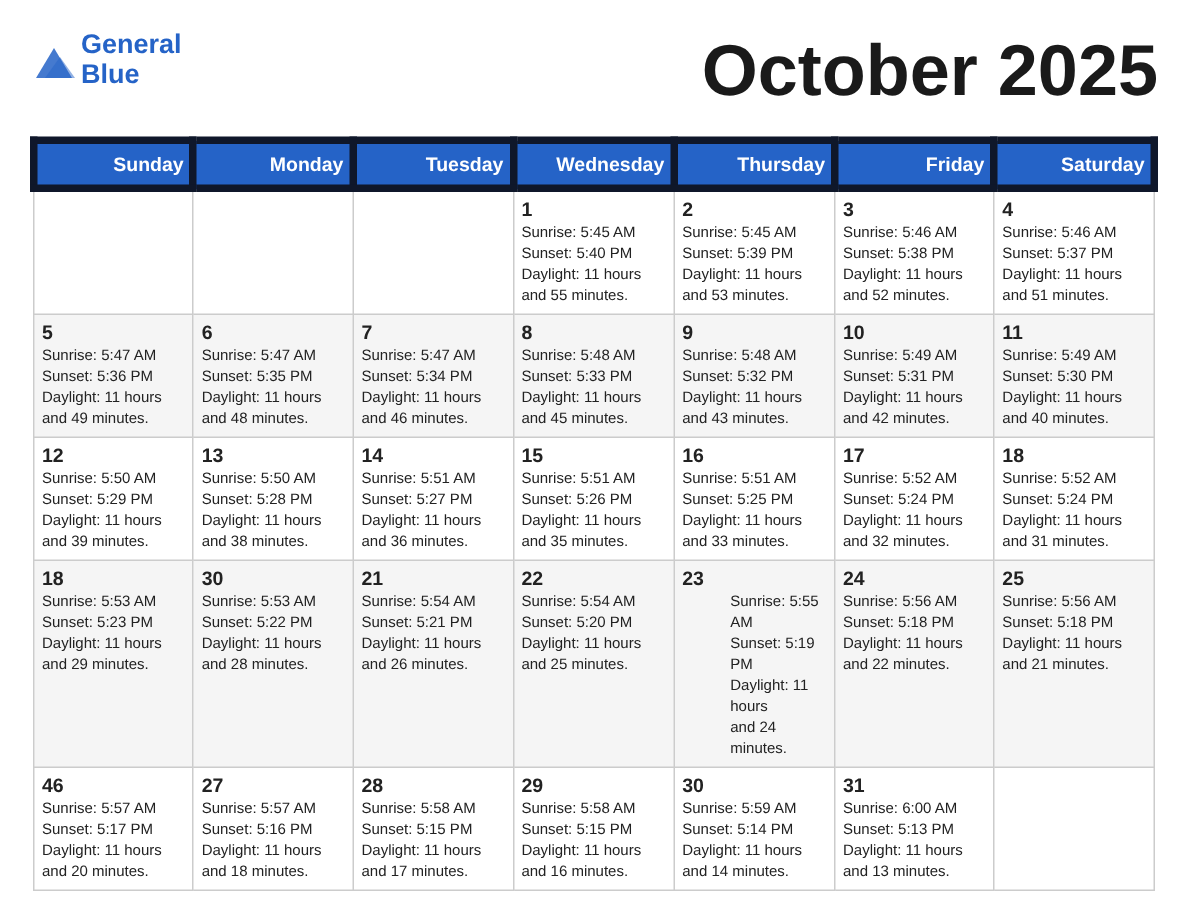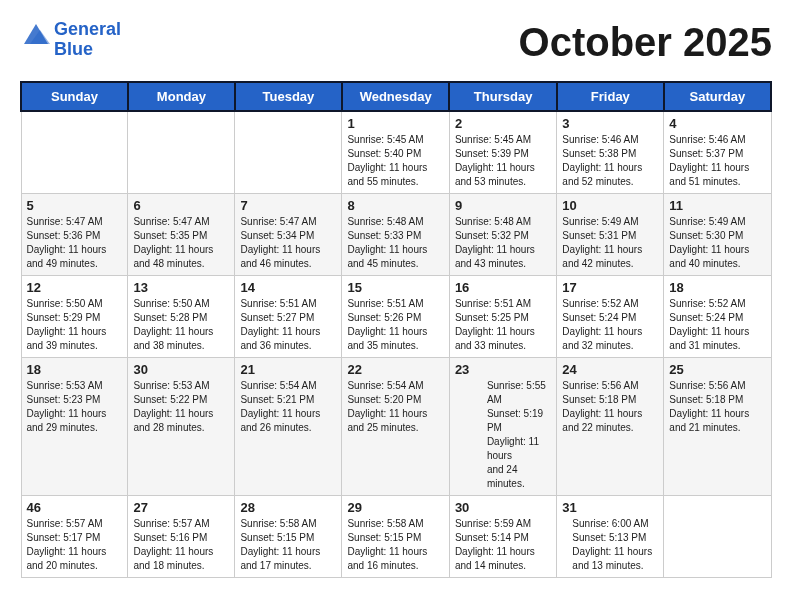--- a/index.html
+++ b/index.html
@@ -11,61 +11,62 @@
       padding: 20px;
     }
     .header {
       display: flex;
       justify-content: space-between;
       align-items: flex-start;
       margin-bottom: 16px;
     }
     .logo {
       display: flex;
+      align-items: center;
       gap: 4px;
     }
     .logo-text {
       font-size: 18px;
       font-weight: bold;
       color: #1a1a1a;
       line-height: 1.1;
     }
     .logo-text span {
       color: #2563c7;
     }
     .logo-icon {
       width: 30px;
       height: 24px;
       position: relative;
     }
     .title-block {
       text-align: right;
     }
     .month-title {
-      font-size: 40px;
+      font-size: 48px;
       font-weight: bold;
       color: #1a1a1a;
     }
     .location-title {
       font-size: 16px;
       color: #333;
     }
     .calendar {
       width: 100%;
       border-collapse: collapse;
       border: 1px solid #ccc;
     }
     .calendar th {
       background-color: #2563c7;
       color: #fff;
       font-size: 13px;
       font-weight: bold;
       padding: 6px 4px;
-      text-align: center;
-      border: 2px solid #0f172a;
+      text-align: right;
+      border: 5px solid #0f172a;
     }
     .calendar td {
       vertical-align: top;
       padding: 4px 5px;
       font-size: 10.5px;
       color: #222;
       border: 1px solid #ccc;
       width: 108px;
       min-height: 80px;
       background: #fff;
@@ -339,21 +340,21 @@
         </td>
         <td>
           <span class="day-number">30</span>
           <div class="day-info" style="white-space: pre-line;">Sunrise: 5:59 AM
 Sunset: 5:14 PM
 Daylight: 11 hours
 and 14 minutes.</div>
         </td>
         <td>
           <span class="day-number">31</span>
-          <div class="day-info" style="white-space: pre-line; margin-left: 10px;">Sunrise: 6:00 AM
+          <div class="day-info" style="white-space: pre-line;">Sunrise: 6:00 AM
 Sunset: 5:13 PM
 Daylight: 11 hours
 and 13 minutes.</div>
         </td>
         <td class="empty-cell"></td>
       </tr>
     </tbody>
 </table>
 
 </body></html>

